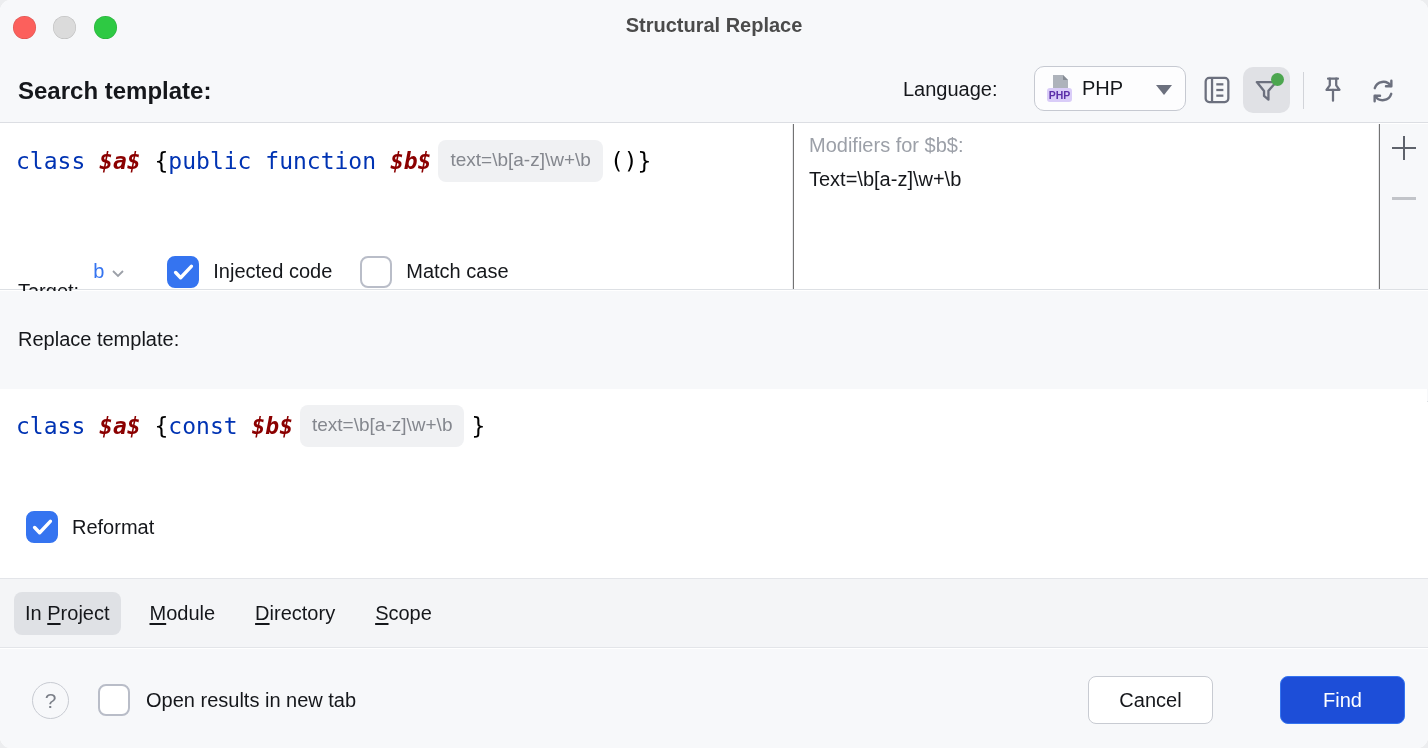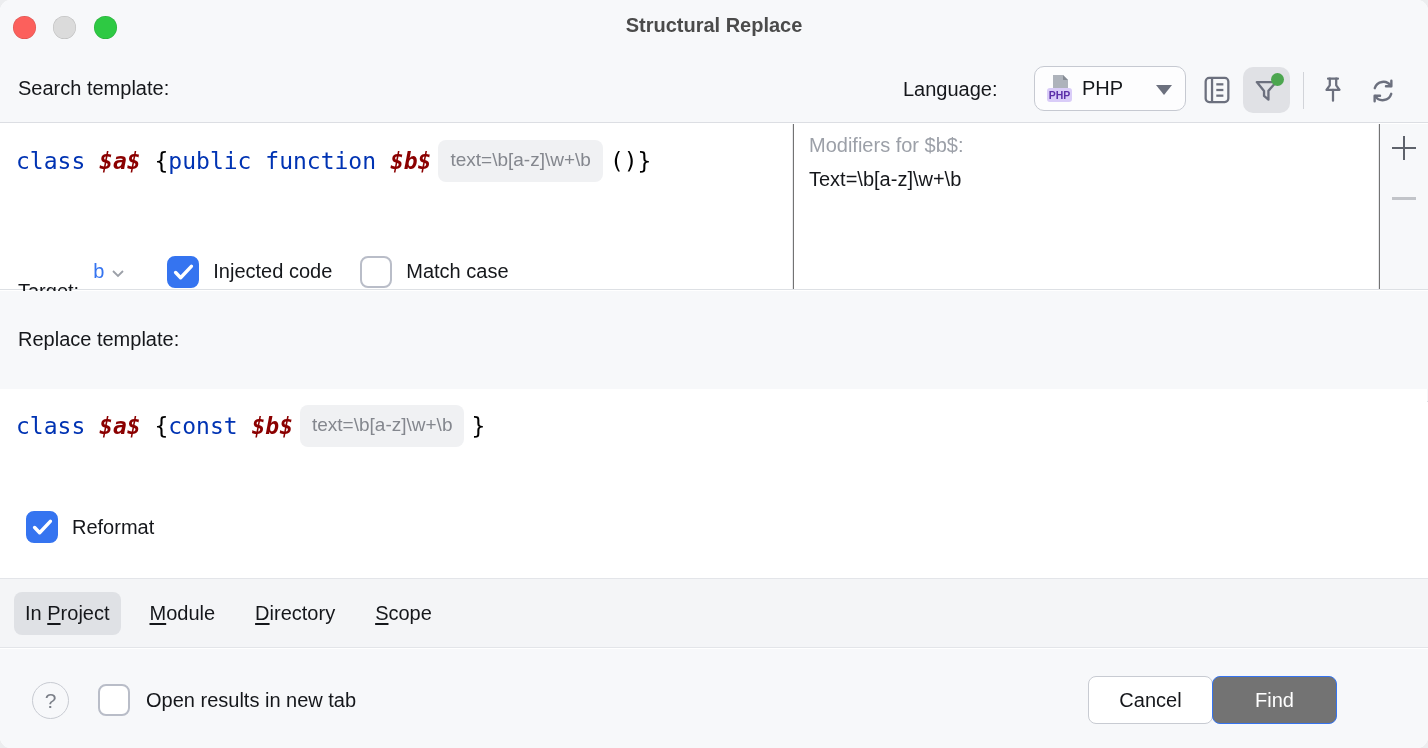--- a/index.html
+++ b/index.html
@@ -12,21 +12,21 @@
   
   .header { position:absolute; left:0; top:0; width:1428px; height:123px;
     background:#F7F8FA; border-bottom:1px solid #DCDEE3; }
   .light { position:absolute; top:16px; width:23px; height:23px; border-radius:50%;
     box-shadow: inset 0 0 0 0.5px rgba(0,0,0,.15); }
   .light.close { left:13px; background:#FC605C; }
   .light.min   { left:53px; background:#DBDBDB; }
   .light.zoom  { left:94px; background:#2EC943; }
   .win-title { position:absolute; left:0; top:14px; width:100%; text-align:center;
     font-size:20px; font-weight:bold; color:#4B4B4B; }
-  .search-label { position:absolute; left:18px; top:77px; font-size:20px; }
+  .search-label { position:absolute; left:18px; top:77px; font-size:24px;font-weight:bold; }
   .lang-label { position:absolute; left:903px; top:78px; font-size:20px; }
   .lang-select { position:absolute; left:1034px; top:66px; width:152px; height:45px;
     background:#FDFDFE; border:1.5px solid #C6C9D1; border-radius:10px;
     display:flex; align-items:center; cursor:default; }
   .lang-select .ftype { margin-left:11px; }
   .lang-select .lang-value { font-size:20px; margin-left:9px; }
   .caret-down { width:0; height:0; border-left:8px solid transparent;
     border-right:8px solid transparent; border-top:10px solid #6C707E;
     position:absolute; right:13px; top:18px; }
   .toolbtn { position:absolute; display:flex; align-items:center; justify-content:center; }
@@ -87,21 +87,21 @@
   .footer { position:absolute; left:0; top:649px; width:1428px; height:99px; background:#F7F8FA; }
   .help-btn { position:absolute; left:32px; top:33px; width:37px; height:37px; border-radius:50%;
     border:1.5px solid #C8CBD2; color:#7B7F88; font-size:21px;
     display:flex; align-items:center; justify-content:center; background:#F7F8FA; }
   .footer .cb { position:absolute; left:98px; top:35px; }
   .open-results-label { position:absolute; left:146px; top:40px; font-size:20px; }
   .btn { position:absolute; top:27px; width:125px; height:48px; border-radius:8px;
     font-size:20px; display:flex; align-items:center; justify-content:center;
     font-family:"Liberation Sans", sans-serif; cursor:default;text-align:right; }
   .btn-cancel { left:1088px; background:#FFFFFF; border:1px solid #C8CBD2; color:#15171B; }
-  .btn-find { left:1212px; background:#737373; border:1px solid #3574F0; color:#FFFFFF; }
+  .btn-find { left:1280px; background:#1d4ed8; border:1px solid #3574F0; color:#FFFFFF; }
 </style>
 </head>
 <body>
 
 <div class="window">
 
   <div class="header">
     <div class="light close"></div>
     <div class="light min"></div>
     <div class="light zoom"></div>

